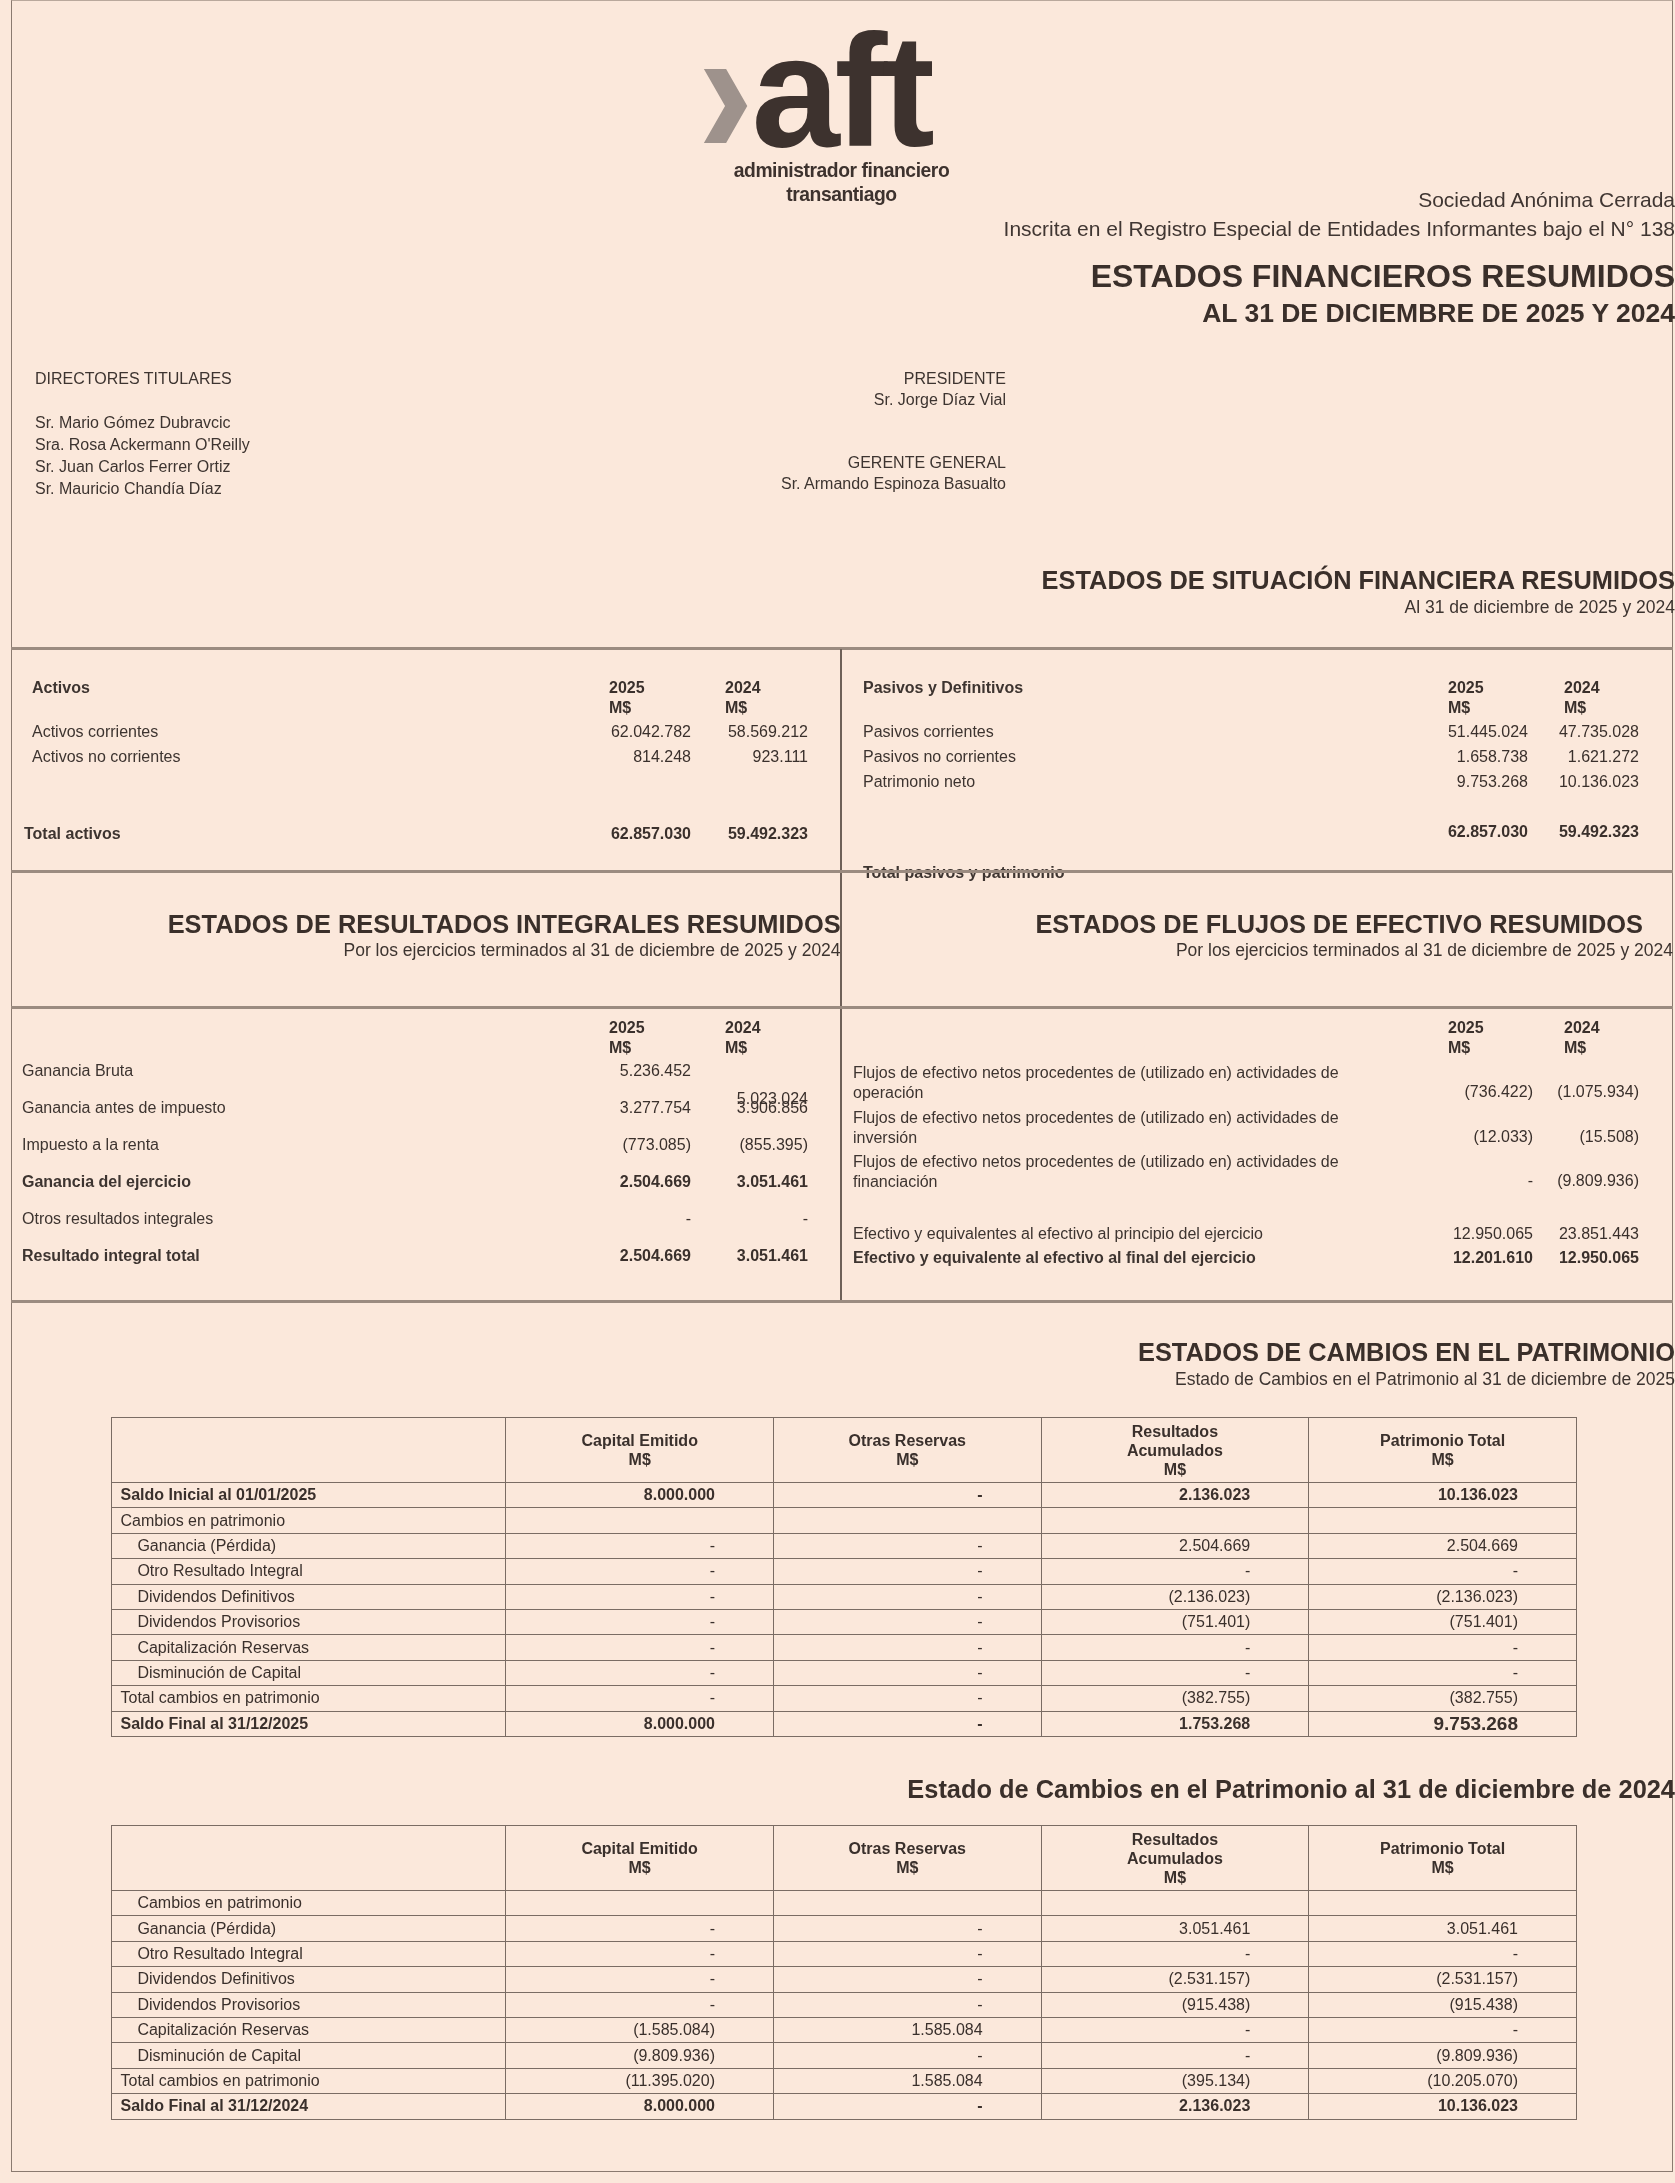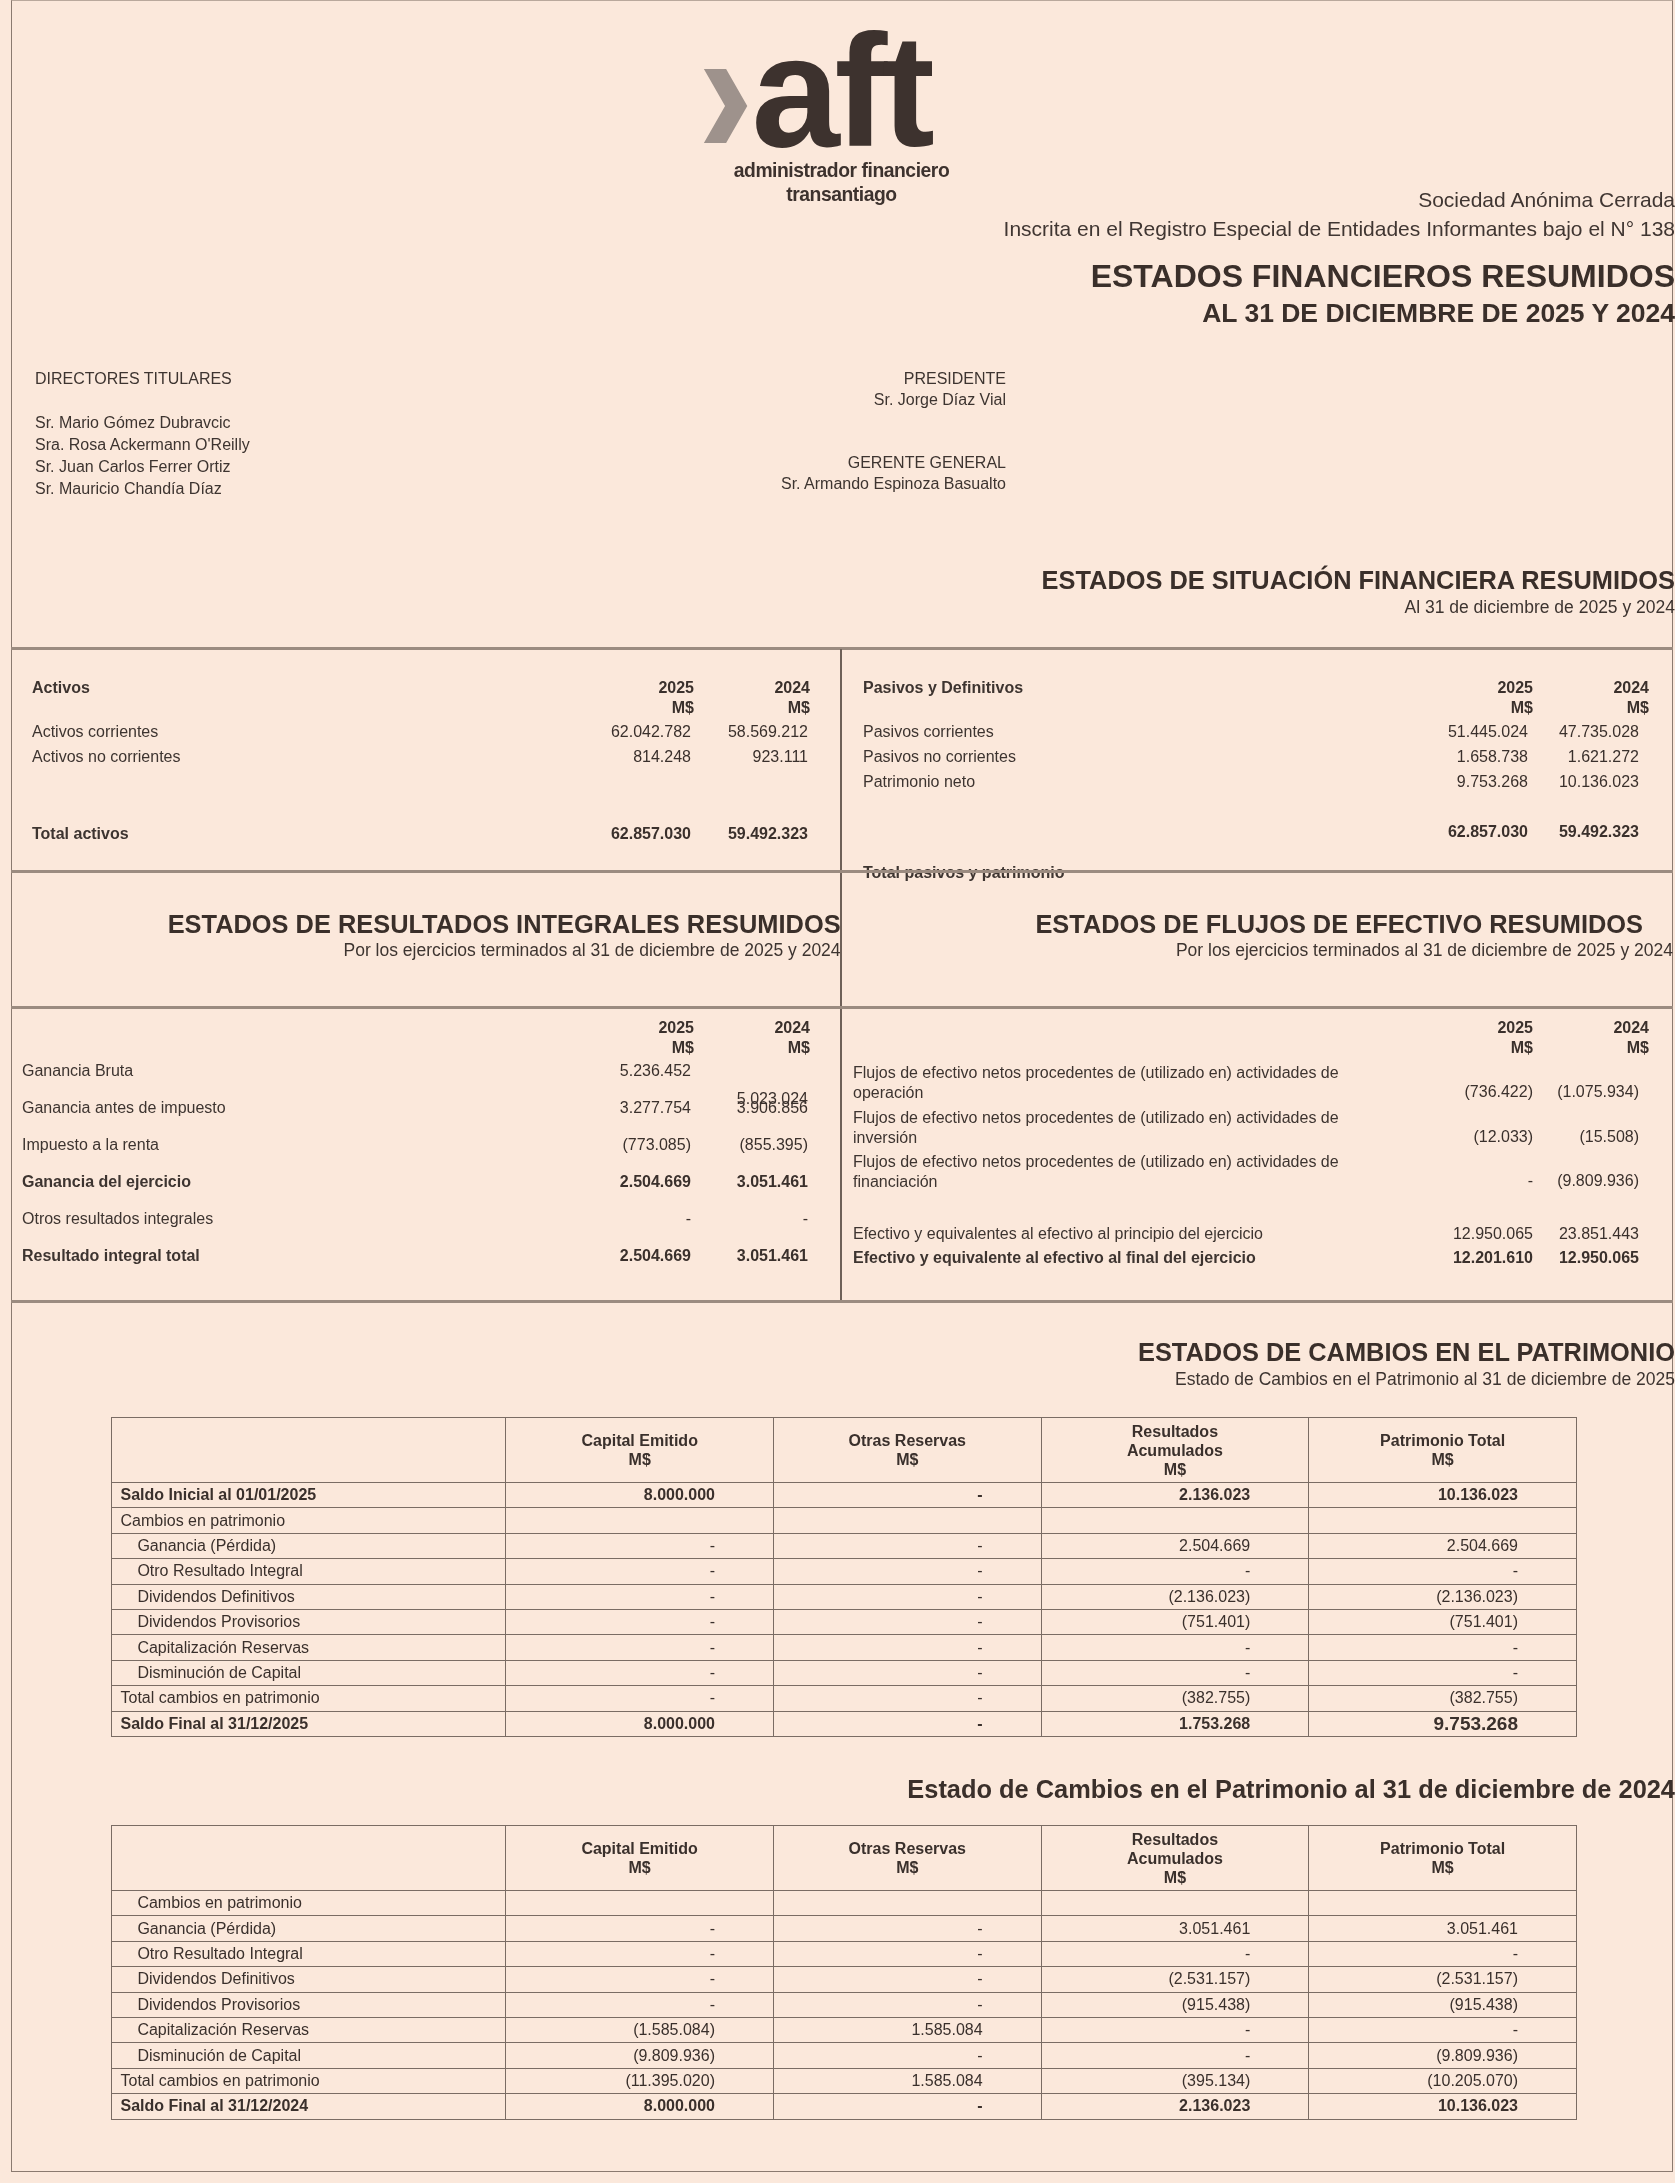--- a/index.html
+++ b/index.html
@@ -13,21 +13,21 @@
   .t-regular { font-size: 21px; color: #403632; }
   .h-main { font-size: 32px; font-weight: bold; color: #3a2f2a; }
   .h-sub { font-size: 26.5px; font-weight: bold; color: #3a2f2a; }
   .h-sec { font-size: 25.4px; font-weight: bold; color: #3a2f2a; }
   .sub-sec { font-size: 17.5px; color: #3d3430; }
   .sm { font-size: 16px; color: #3d3430; }
   .b { font-weight: bold; }
   .hr { position: absolute; height: 3.2px; background: #9b8b80; }
   .vr { position: absolute; width: 1.6px; background: #6e6058; }
   .num { position: absolute; text-align: right; font-size: 16px; }
-  .colhead { position: absolute; text-align: right; font-size: 16px; font-weight: bold; line-height: 20px; }
+  .colhead { position: absolute; text-align: left; font-size: 16px; font-weight: bold; line-height: 20px; }
   table.eq { position: absolute; border-collapse: collapse; font-size: 16px; color: #3a302c; }
   table.eq td, table.eq th { border: 1.6px solid #7a6c64; height: 25.4px; padding: 0 8.5px; }
   table.eq th { font-weight: bold; text-align: center; line-height: 19px; vertical-align: middle; }
   table.eq td.r { text-align: right; padding-right: 58px; }
   table.eq td.lbl { text-align: left; }
   table.eq td.ind { padding-left: 25.4px; }
   table.eq tr.bold td { font-weight: bold; }
 </style>
 </head>
 <body>
@@ -73,21 +73,21 @@
     <div>2024</div>
     <div>M$</div>
   </div>
 
 <div class="abs sm" style="left:32px;top:723px;">Activos corrientes</div>
 <div class="num" style="left:529px;top:723px;width:162px;">62.042.782</div>
 <div class="num" style="left:646px;top:723px;width:162px;">58.569.212</div>
 <div class="abs sm" style="left:32px;top:748px;">Activos no corrientes</div>
 <div class="num" style="left:529px;top:748px;width:162px;">814.248</div>
 <div class="num" style="left:646px;top:748px;width:162px;">923.111</div>
-<div class="abs sm b" style="left:32px;top:825px;">Total activos</div>
+<div class="abs sm b" style="left:24px;top:825px;">Total activos</div>
 <div class="num b" style="left:529px;top:825px;width:162px;">62.857.030</div>
 <div class="num b" style="left:646px;top:825px;width:162px;">59.492.323</div>
 
 <div class="abs sm b" style="left:863px;top:679px;">Pasivos y Definitivos</div>
 <div class="colhead" style="left:1448px;top:678px;width:85px;">
     <div>2025</div>
     <div>M$</div>
   </div>
 <div class="colhead" style="left:1564px;top:678px;width:85px;">
     <div>2024</div>

